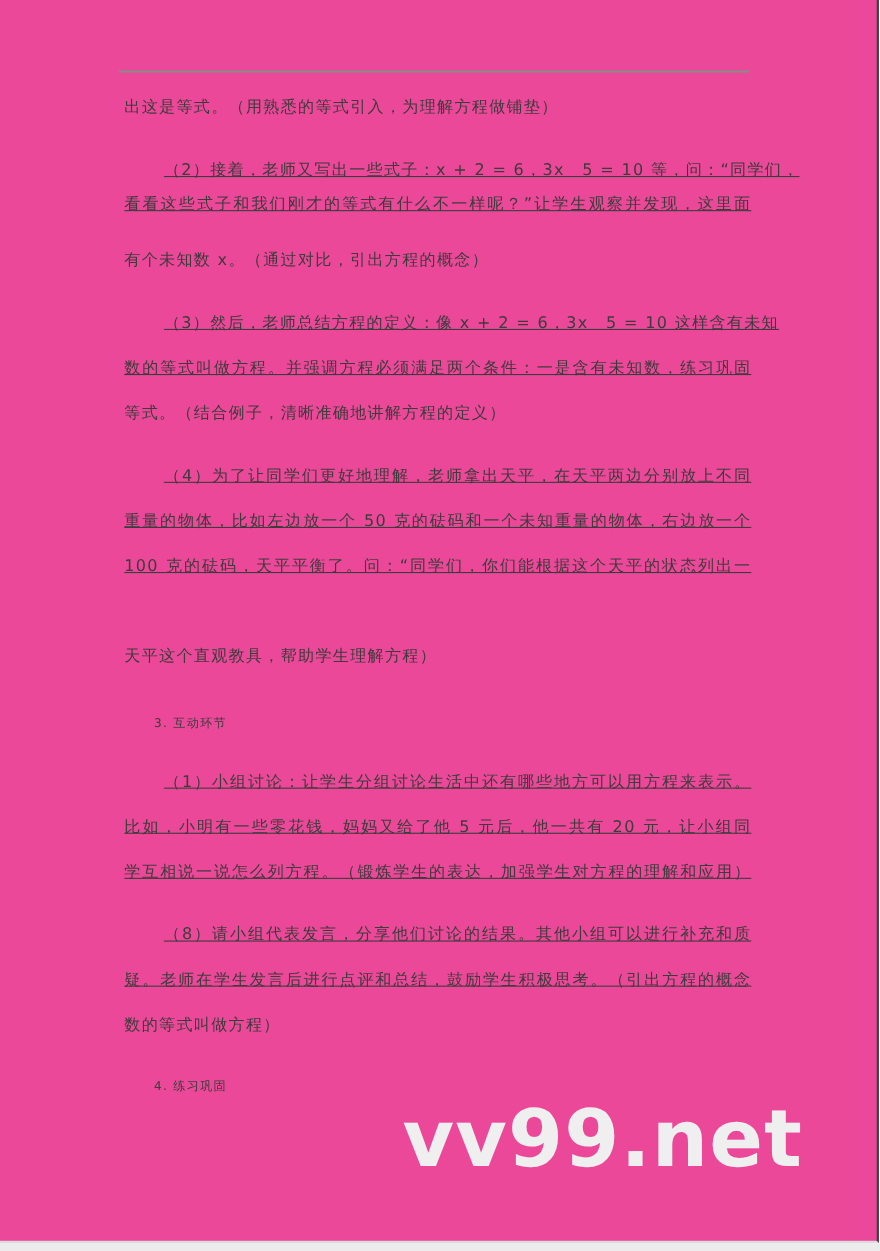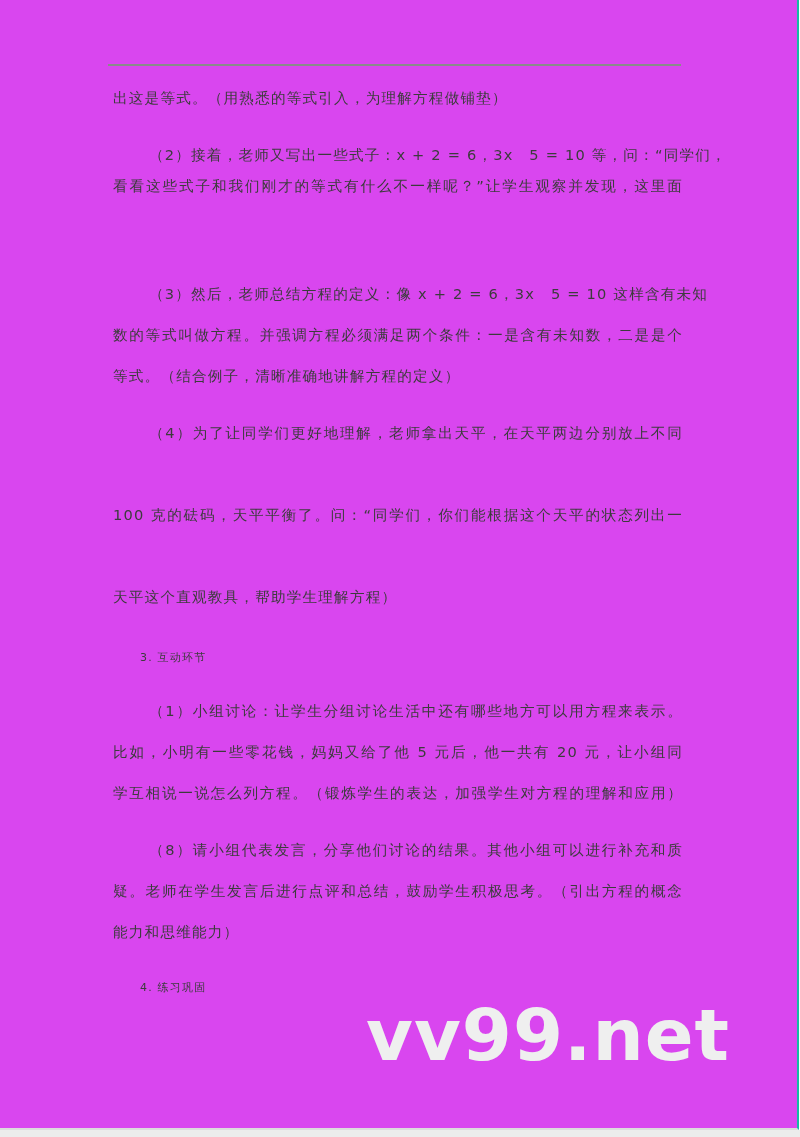--- a/index.html
+++ b/index.html
@@ -14,22 +14,22 @@
     overflow: hidden;
     font-family: "DejaVu Sans", "Liberation Sans", sans-serif;
     color: #3a3a3a;
   }
   .page {
     position: absolute;
     left: 0;
     top: 0;
     width: 797px;
     height: 1128px;
-    background: #d946ef;
-    border-right: 2px solid #14b8a6;
+    background: #ec4899;
+    border-right: 2px solid #404040;
     border-bottom: 2px solid #dcdcdc;
   }
   .bottom-strip {
     position: absolute;
     left: 0;
     top: 1130px;
     width: 800px;
     height: 7px;
     background: #ececec;
   }
@@ -47,20 +47,21 @@
     width: 570px;
     font-size: 14.6px;
     line-height: 20px;
     white-space: nowrap;
     letter-spacing: 1.2px;
     color: #3c3c3c;
   }
   .line.justify {
     text-align: justify;
     text-align-last: justify;
+    text-decoration: underline;
   }
   .line.indent {
     left: 149px;
     width: 534px;
   }
   .heading {
     position: absolute;
     left: 140px;
     font-size: 11px;
     line-height: 20px;
@@ -82,37 +83,39 @@
 </head>
 <body>
 
 <div class="page">
   <div class="header-rule"></div>
 
   <div class="line" style="top:88px">出这是等式。（用熟悉的等式引入，为理解方程做铺垫）</div>
 
   <div class="line indent justify" style="top:145px">（2）接着，老师又写出一些式子：x + 2 = 6，3x　5 = 10 等，问：“同学们，</div>
   <div class="line justify" style="top:176px">看看这些式子和我们刚才的等式有什么不一样呢？”让学生观察并发现，这里面</div>
+  <div class="line" style="top:227px">有个未知数 x。（通过对比，引出方程的概念）</div>
 
   <div class="line indent justify" style="top:284px">（3）然后，老师总结方程的定义：像 x + 2 = 6，3x　5 = 10 这样含有未知</div>
-  <div class="line justify" style="top:325px">数的等式叫做方程。并强调方程必须满足两个条件：一是含有未知数，二是是个</div>
+  <div class="line justify" style="top:325px">数的等式叫做方程。并强调方程必须满足两个条件：一是含有未知数，练习巩固</div>
   <div class="line" style="top:366px">等式。（结合例子，清晰准确地讲解方程的定义）</div>
 
   <div class="line indent justify" style="top:423px">（4）为了让同学们更好地理解，老师拿出天平，在天平两边分别放上不同</div>
+  <div class="line justify" style="top:464px">重量的物体，比如左边放一个 50 克的砝码和一个未知重量的物体，右边放一个</div>
   <div class="line justify" style="top:505px">100 克的砝码，天平平衡了。问：“同学们，你们能根据这个天平的状态列出一</div>
   <div class="line" style="top:587px">天平这个直观教具，帮助学生理解方程）</div>
 
   <div class="heading" style="top:648px">3. 互动环节</div>
 
   <div class="line indent justify" style="top:701px">（1）小组讨论：让学生分组讨论生活中还有哪些地方可以用方程来表示。</div>
   <div class="line justify" style="top:742px">比如，小明有一些零花钱，妈妈又给了他 5 元后，他一共有 20 元，让小组同</div>
   <div class="line justify" style="top:783px">学互相说一说怎么列方程。（锻炼学生的表达，加强学生对方程的理解和应用）</div>
 
   <div class="line indent justify" style="top:840px">（8）请小组代表发言，分享他们讨论的结果。其他小组可以进行补充和质</div>
   <div class="line justify" style="top:881px">疑。老师在学生发言后进行点评和总结，鼓励学生积极思考。（引出方程的概念</div>
-  <div class="line" style="top:922px">能力和思维能力）</div>
+  <div class="line" style="top:922px">数的等式叫做方程）</div>
 
   <div class="heading" style="top:978px">4. 练习巩固</div>
 
   <div class="watermark">vv99.net</div>
 </div>
 
 <div class="bottom-strip"></div>
 
 </body></html>

